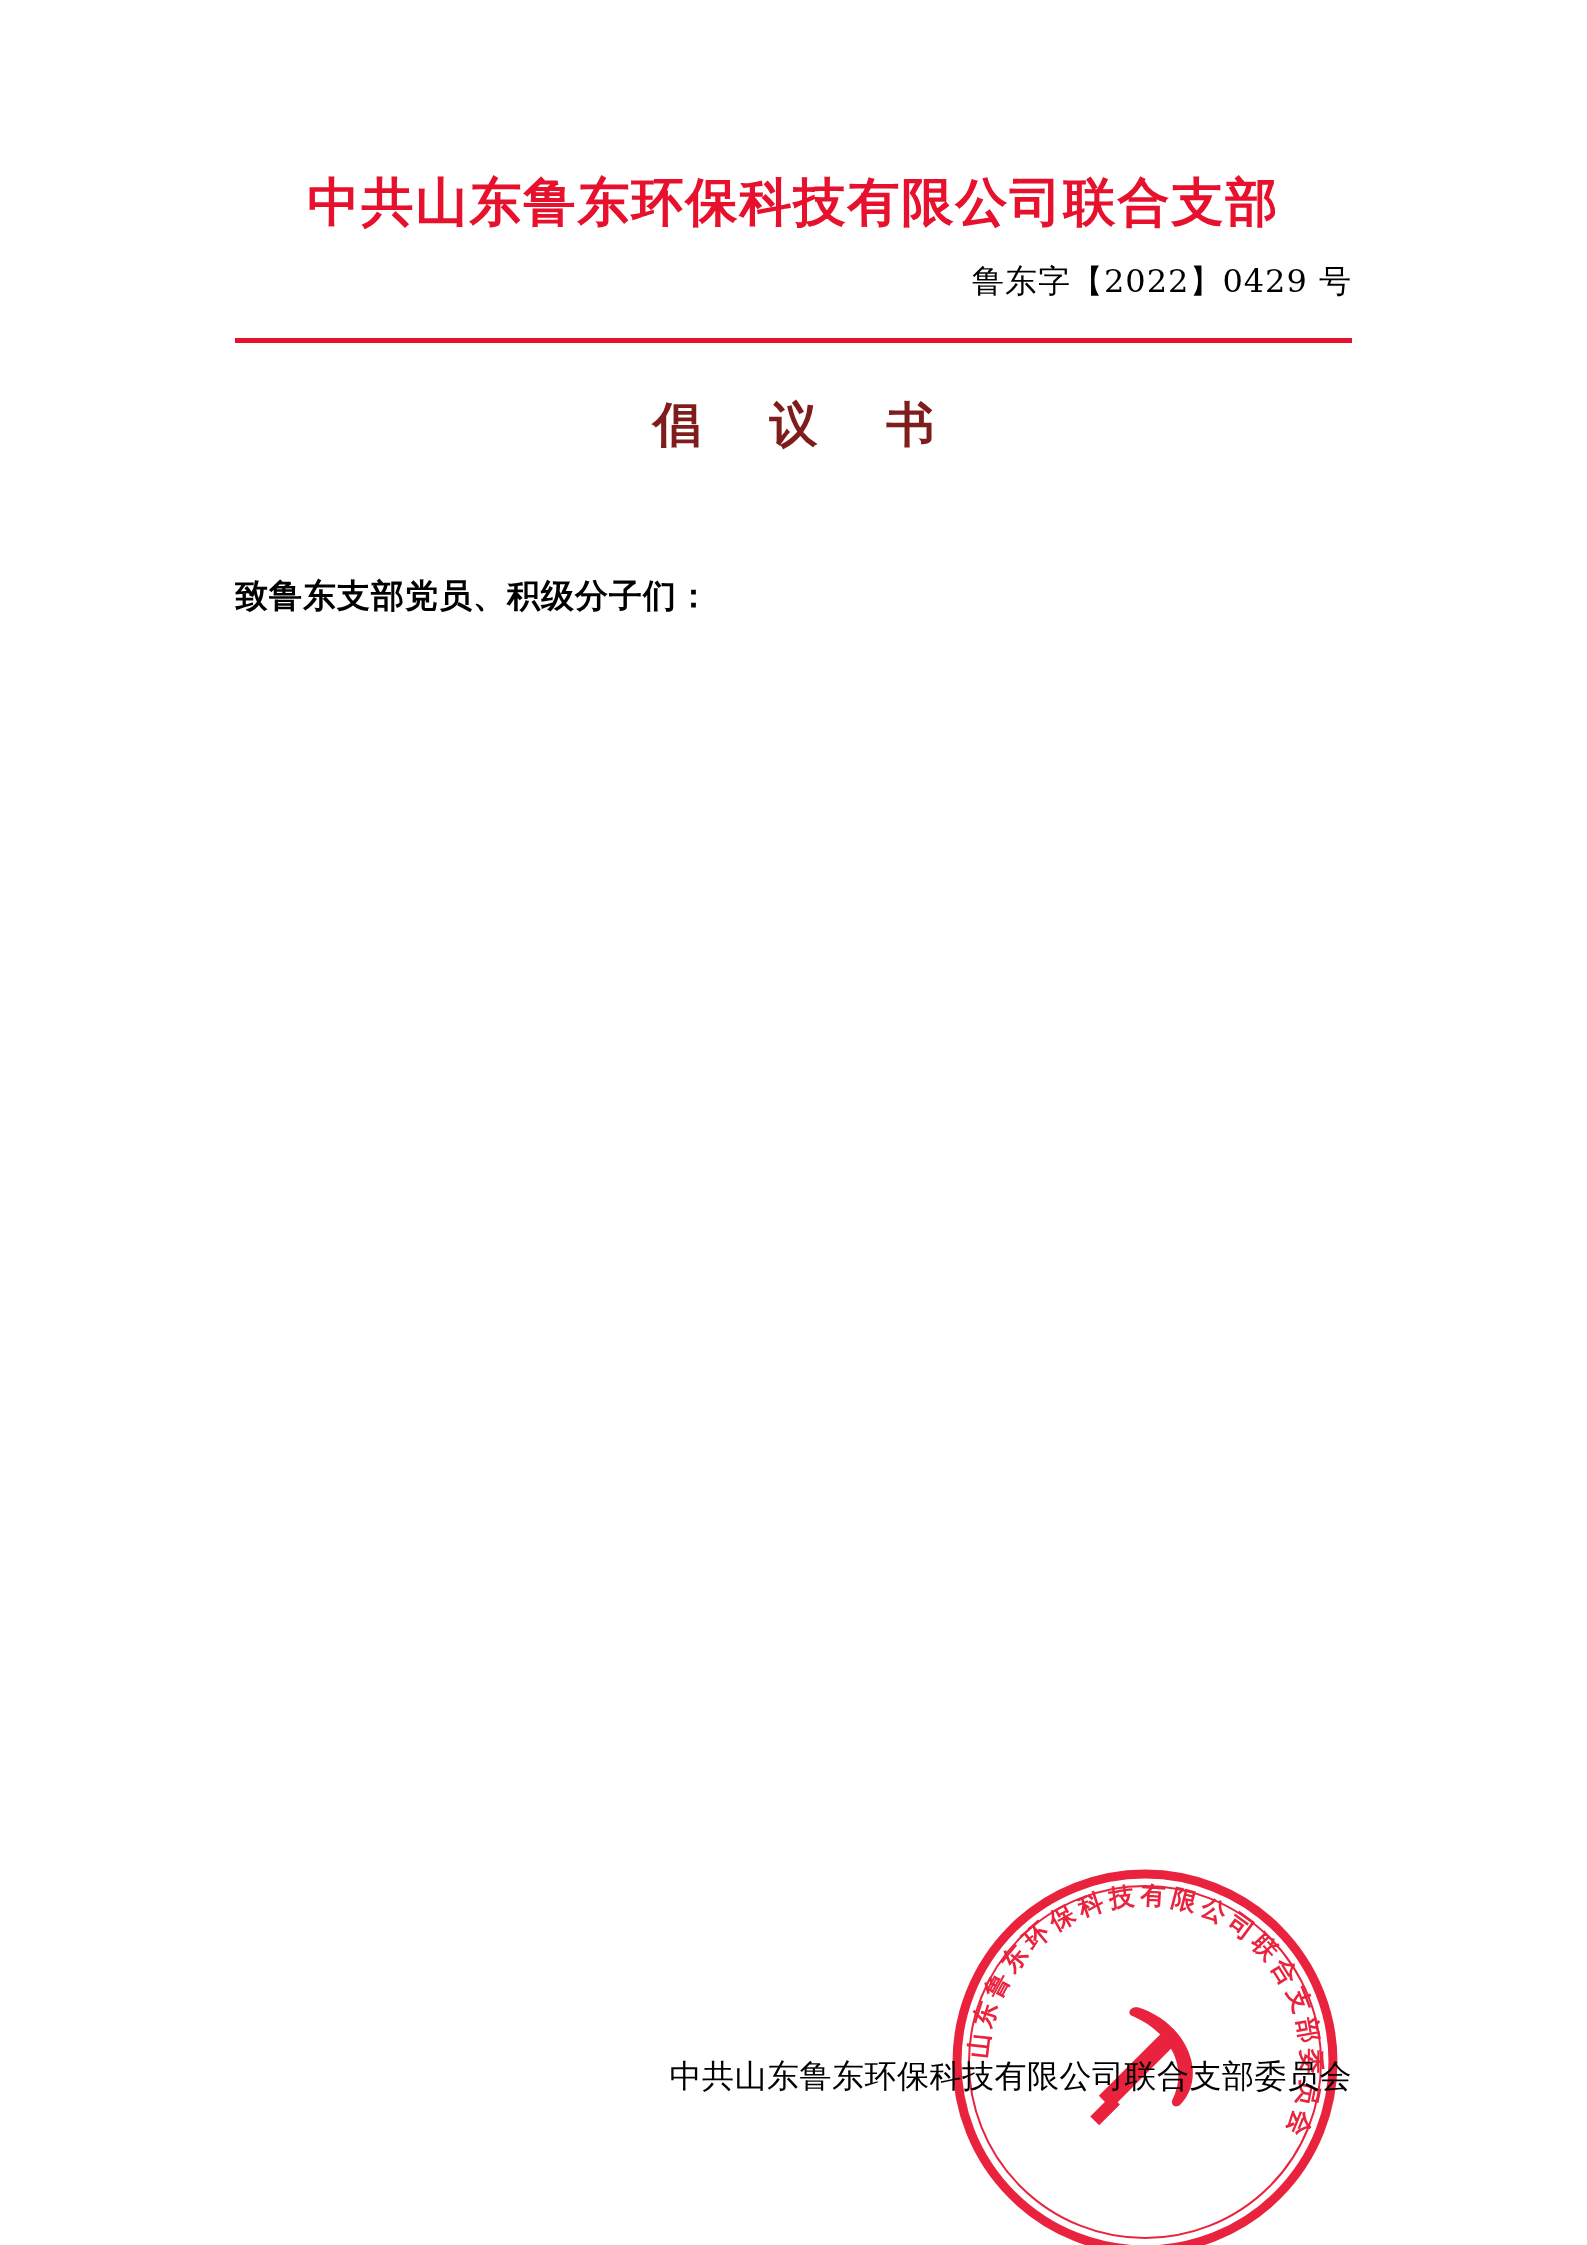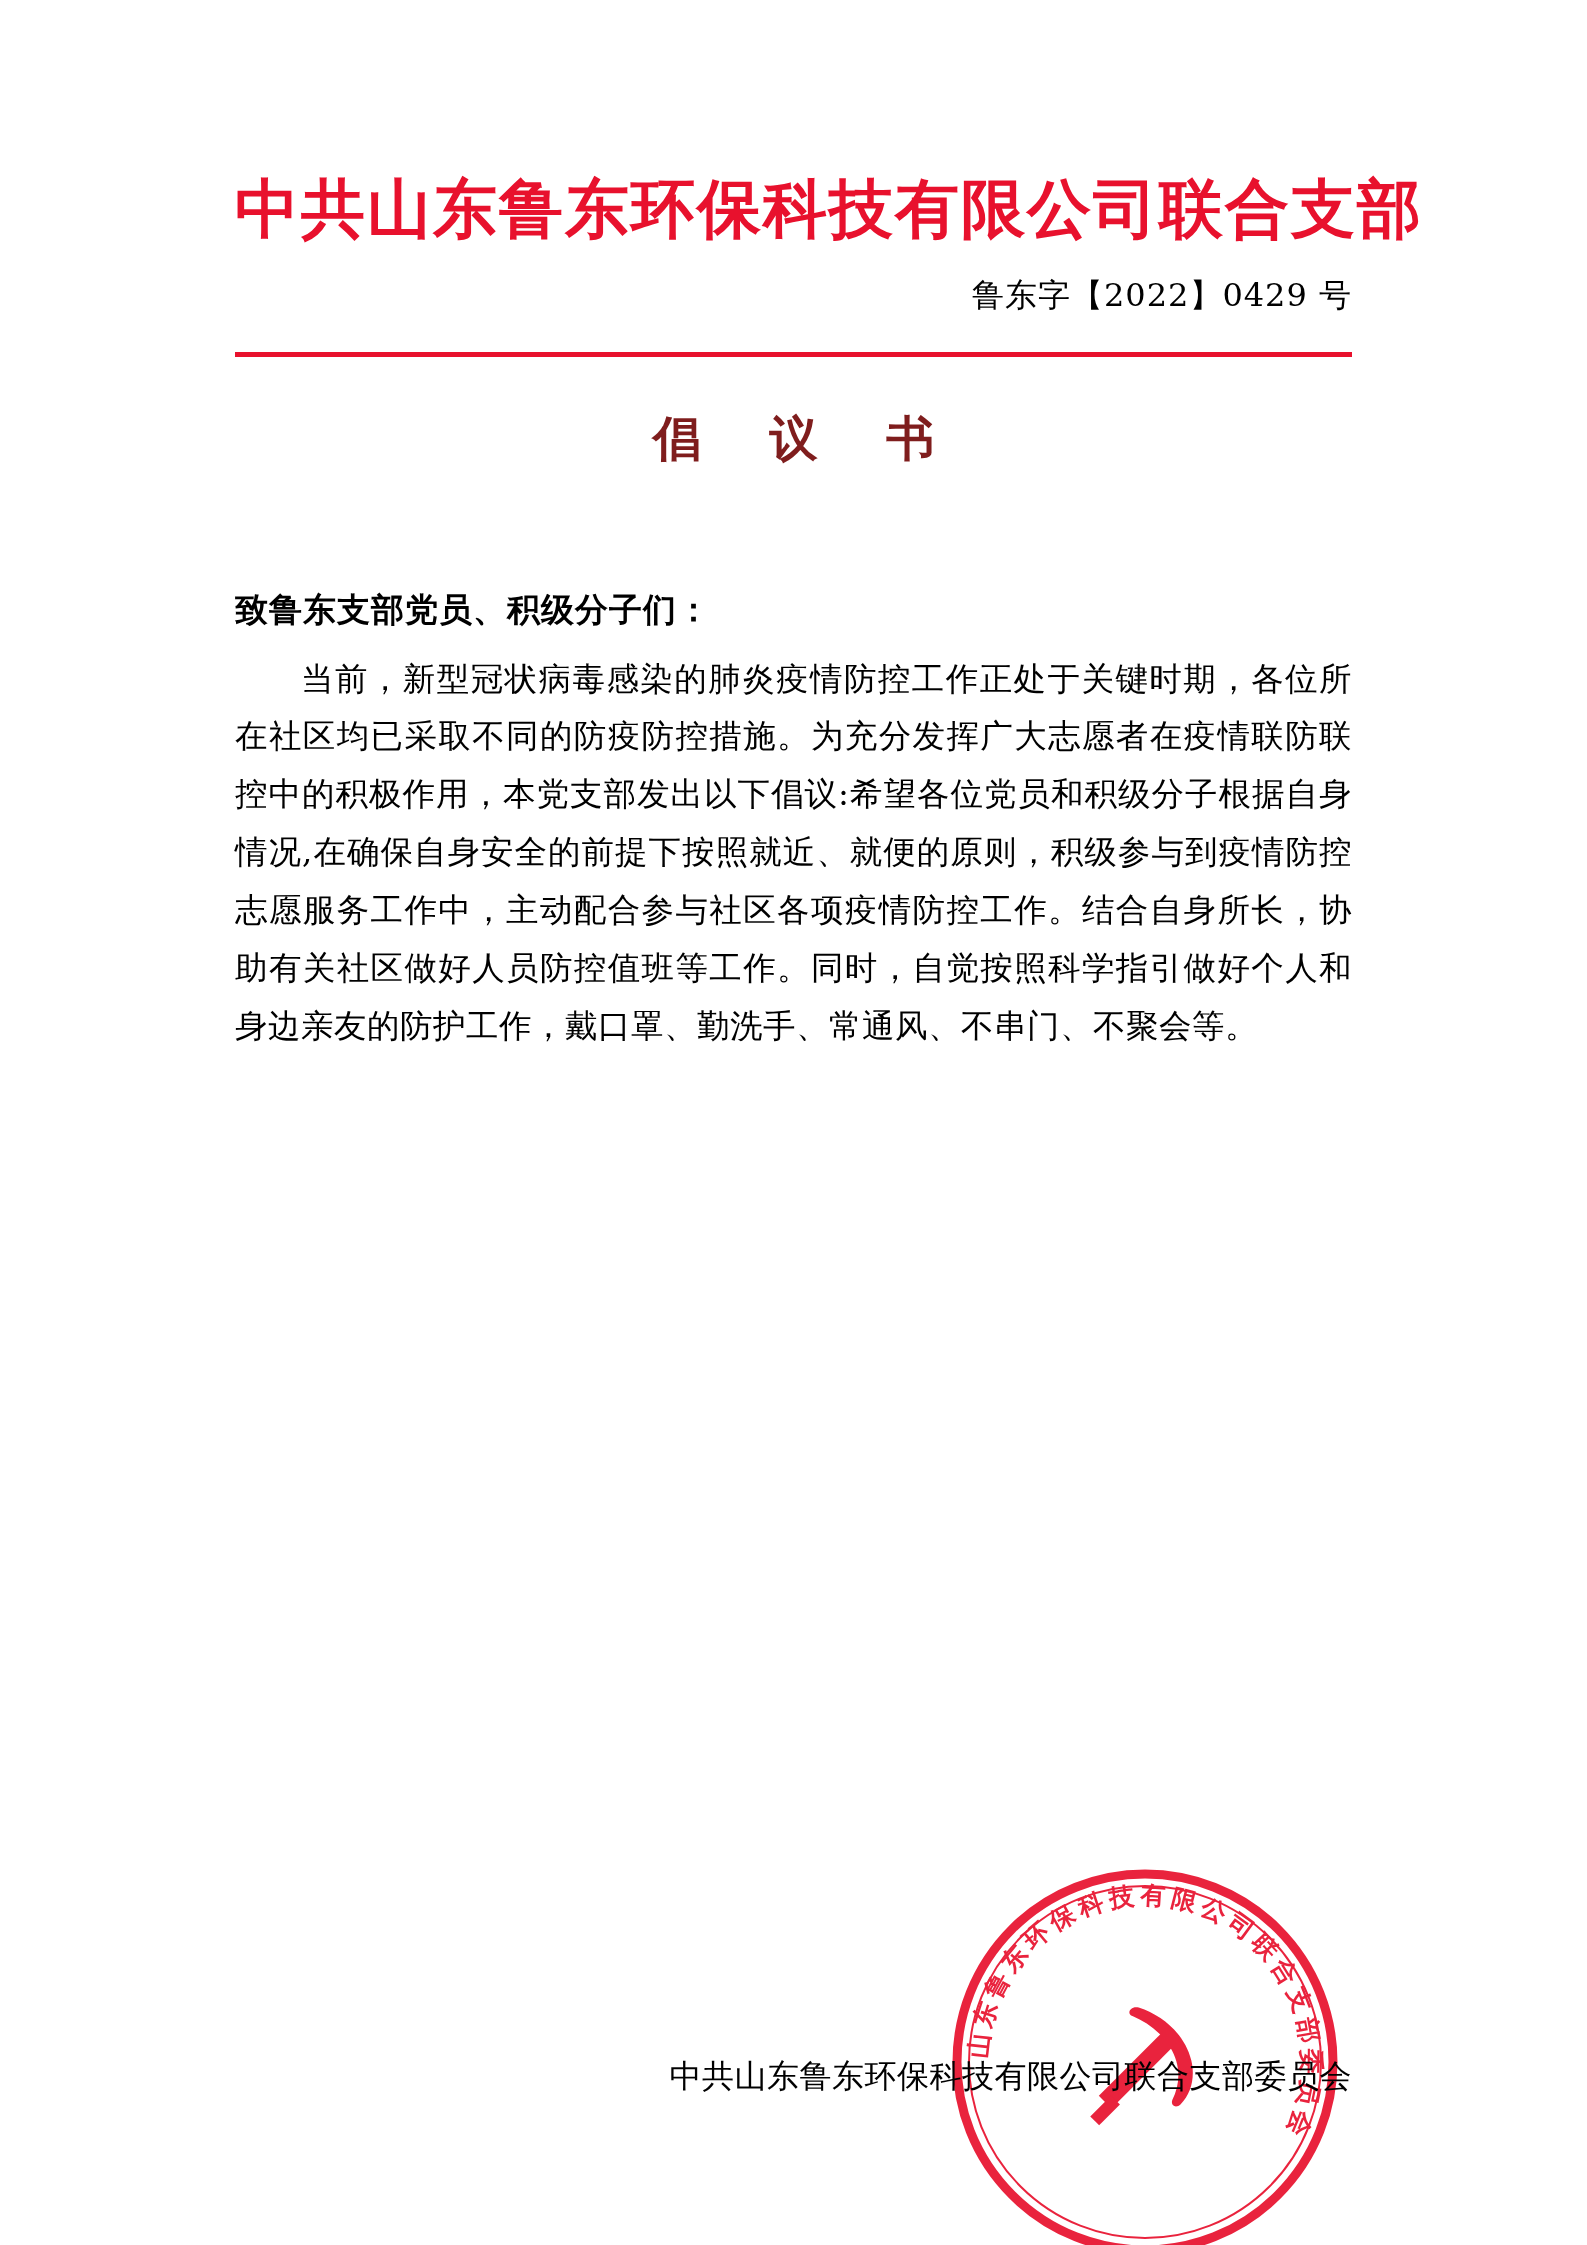--- a/index.html
+++ b/index.html
@@ -23,21 +23,21 @@
     padding: 0 235px;
   }
 
   
   .masthead-title {
     margin-top: 172px;
     text-align: center;
     color: #e8112d;
     font-family: "DejaVu Serif", "Liberation Serif", serif;
     font-weight: bold;
-    font-size: 64px;
+    font-size: 52px;
     letter-spacing: 2px;
     line-height: 1.15;
     white-space: nowrap;
   }
   .doc-number {
     margin-top: 28px;
     text-align: right;
     font-size: 32px;
     letter-spacing: 1px;
     color: #000;
@@ -113,21 +113,20 @@
   <div class="masthead-title">中共山东鲁东环保科技有限公司联合支部</div>
 
   <div class="doc-number">鲁东字【2022】0429 号</div>
 
   <div class="red-rule"></div>
 
   <div class="doc-title">倡 议 书</div>
 
   <div class="salutation">致鲁东支部党员、积级分子们：</div>
 
-  <div class="para">当前，新型冠状病毒感染的肺炎疫情防控工作正处于关键时期，各位所在社区均已采取不同的防疫防控措施。为充分发挥广大志愿者在疫情联防联控中的积极作用，本党支部发出以下倡议:希望各位党员和积级分子根据自身情况,在确保自身安全的前提下按照就近、就便的原则，积级参与到疫情防控志愿服务工作中，主动配合参与社区各项疫情防控工作。结合自身所长，协助有关社区做好人员防控值班等工作。同时，自觉按照科学指引做好个人和身边亲友的防护工作，戴口罩、勤洗手、常通风、不串门、不聚会等。</div>
 
 
   <div class="seal">
     <svg width="400" height="400" viewBox="0 0 400 400" xmlns="http://www.w3.org/2000/svg">
       <defs>
         <path id="sealArc" d="M 200,200 m -158,0 a 158,158 0 1,1 316,0 a 158,158 0 1,1 -316,0"></path>
       </defs>
       <circle cx="200" cy="200" r="188" fill="none" stroke="#e8112d" stroke-width="9"></circle>
       <circle cx="200" cy="200" r="176" fill="none" stroke="#e8112d" stroke-width="2"></circle>
 

